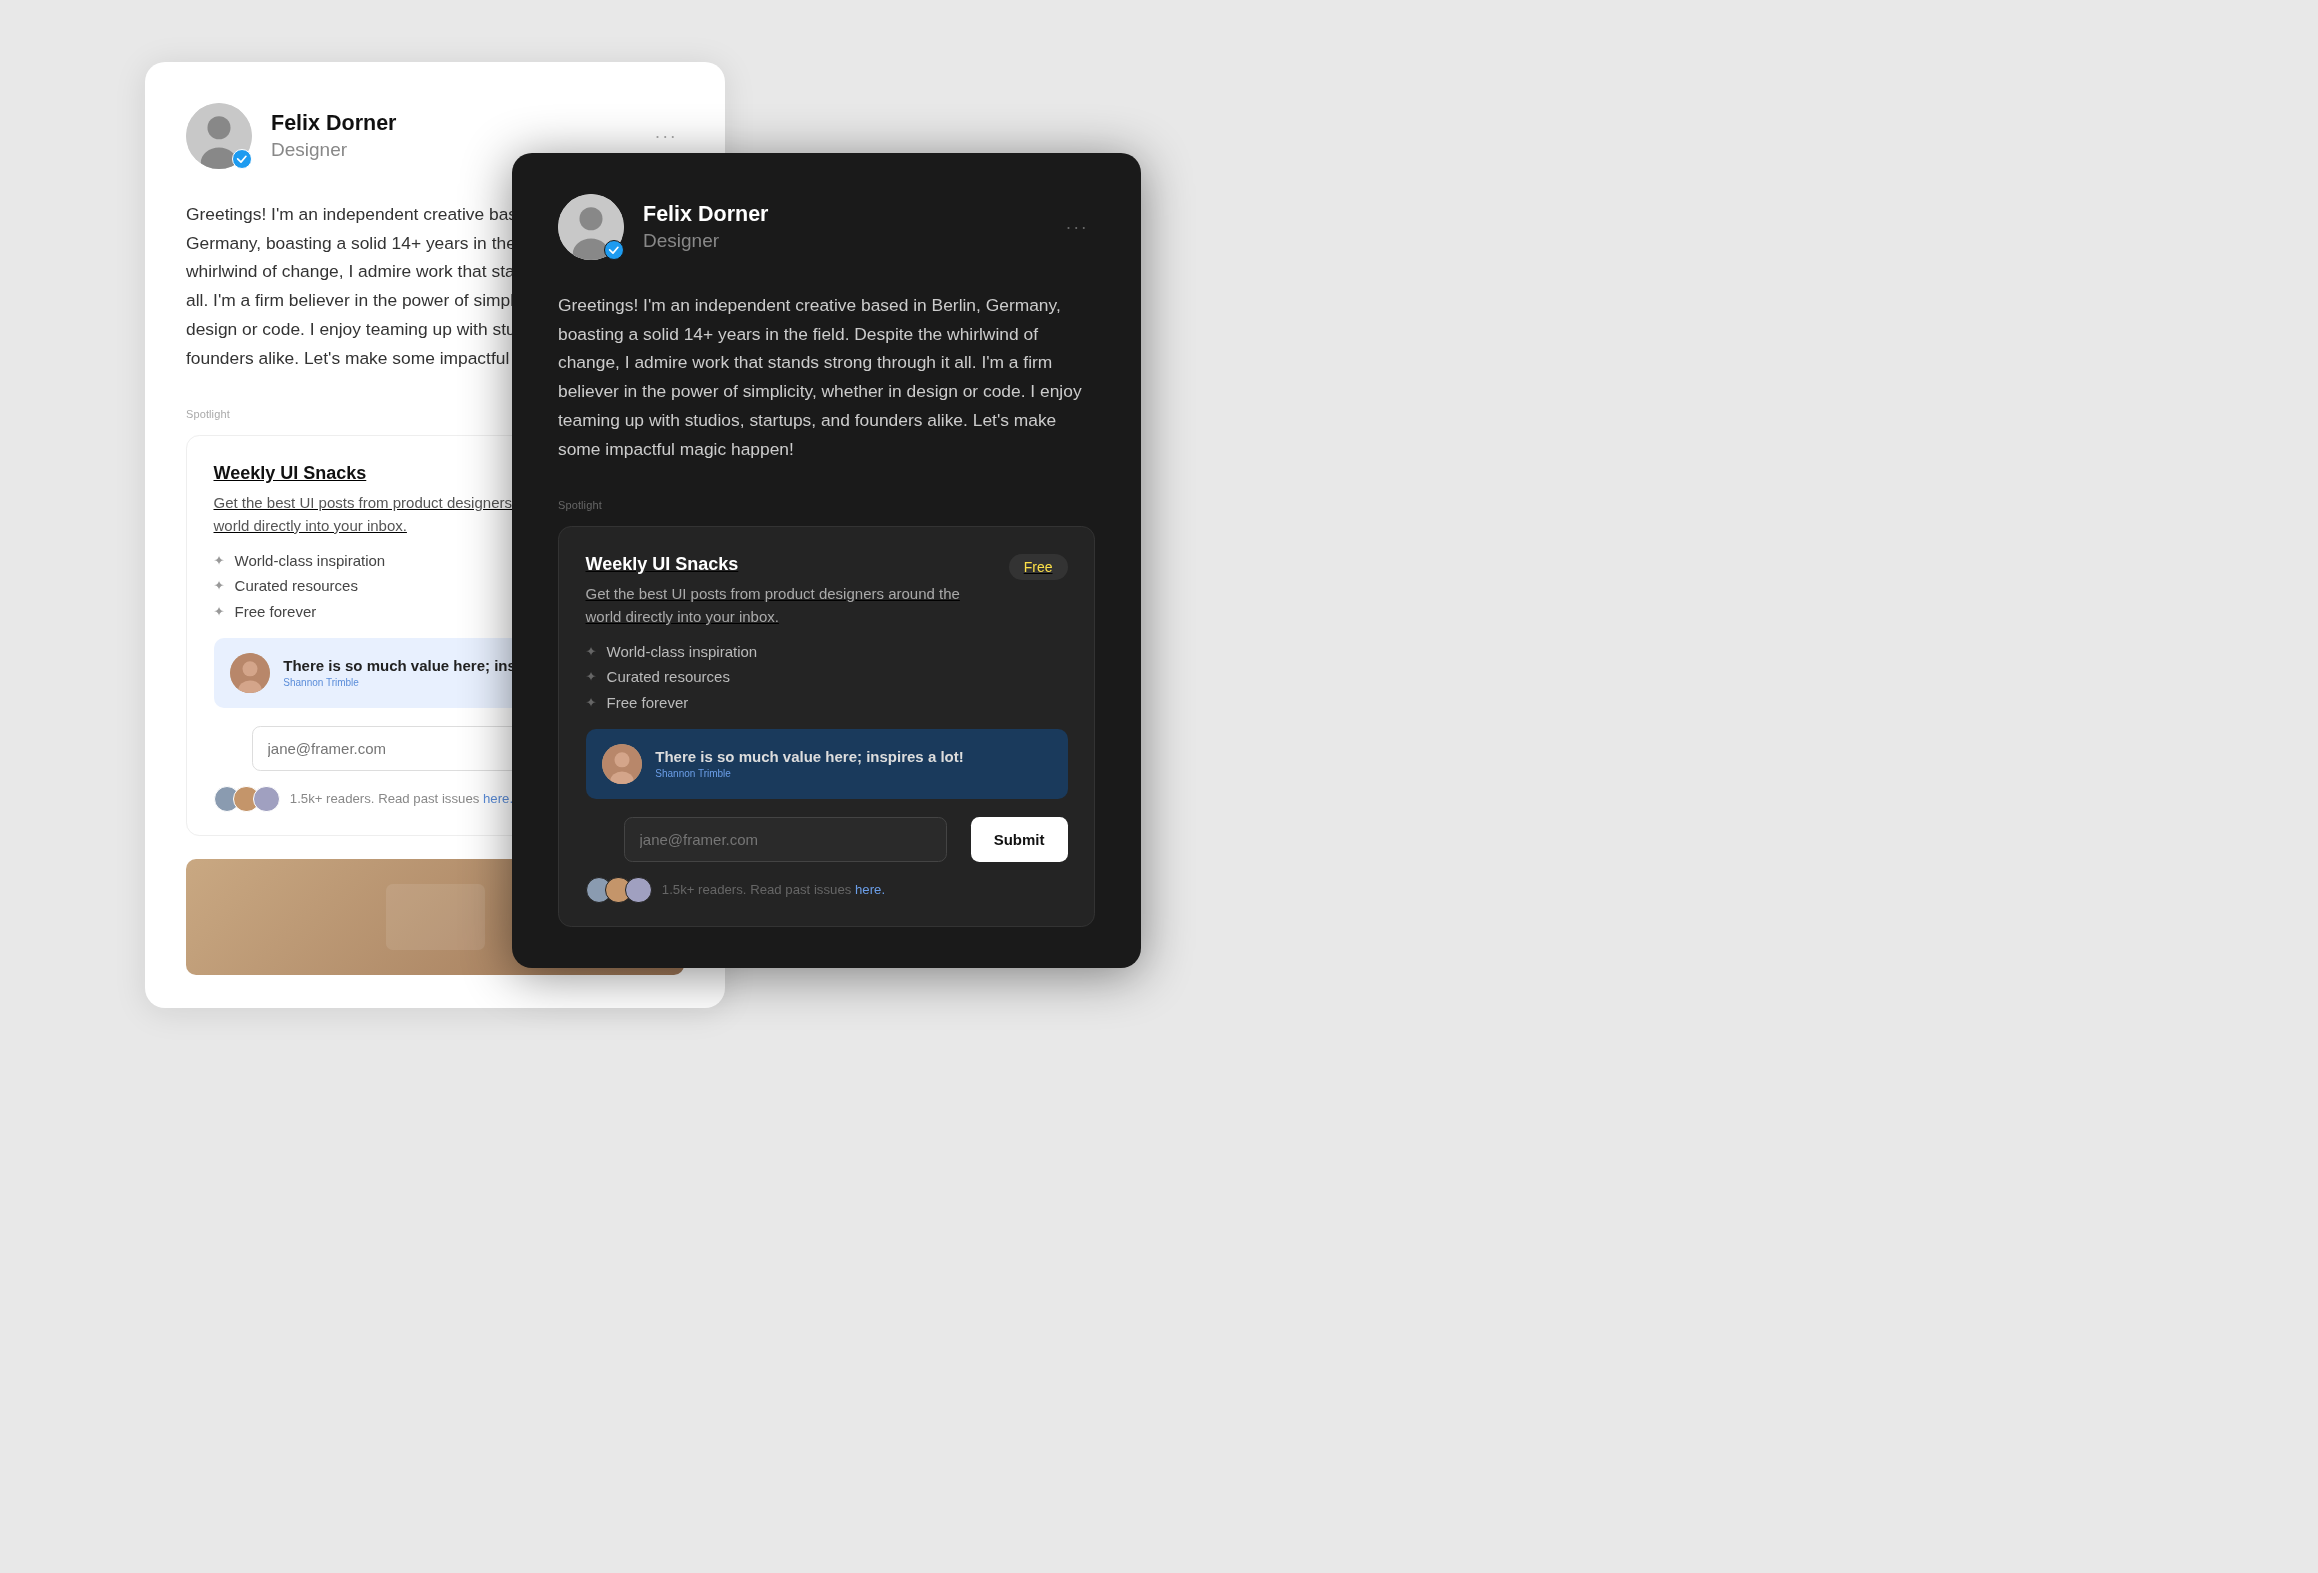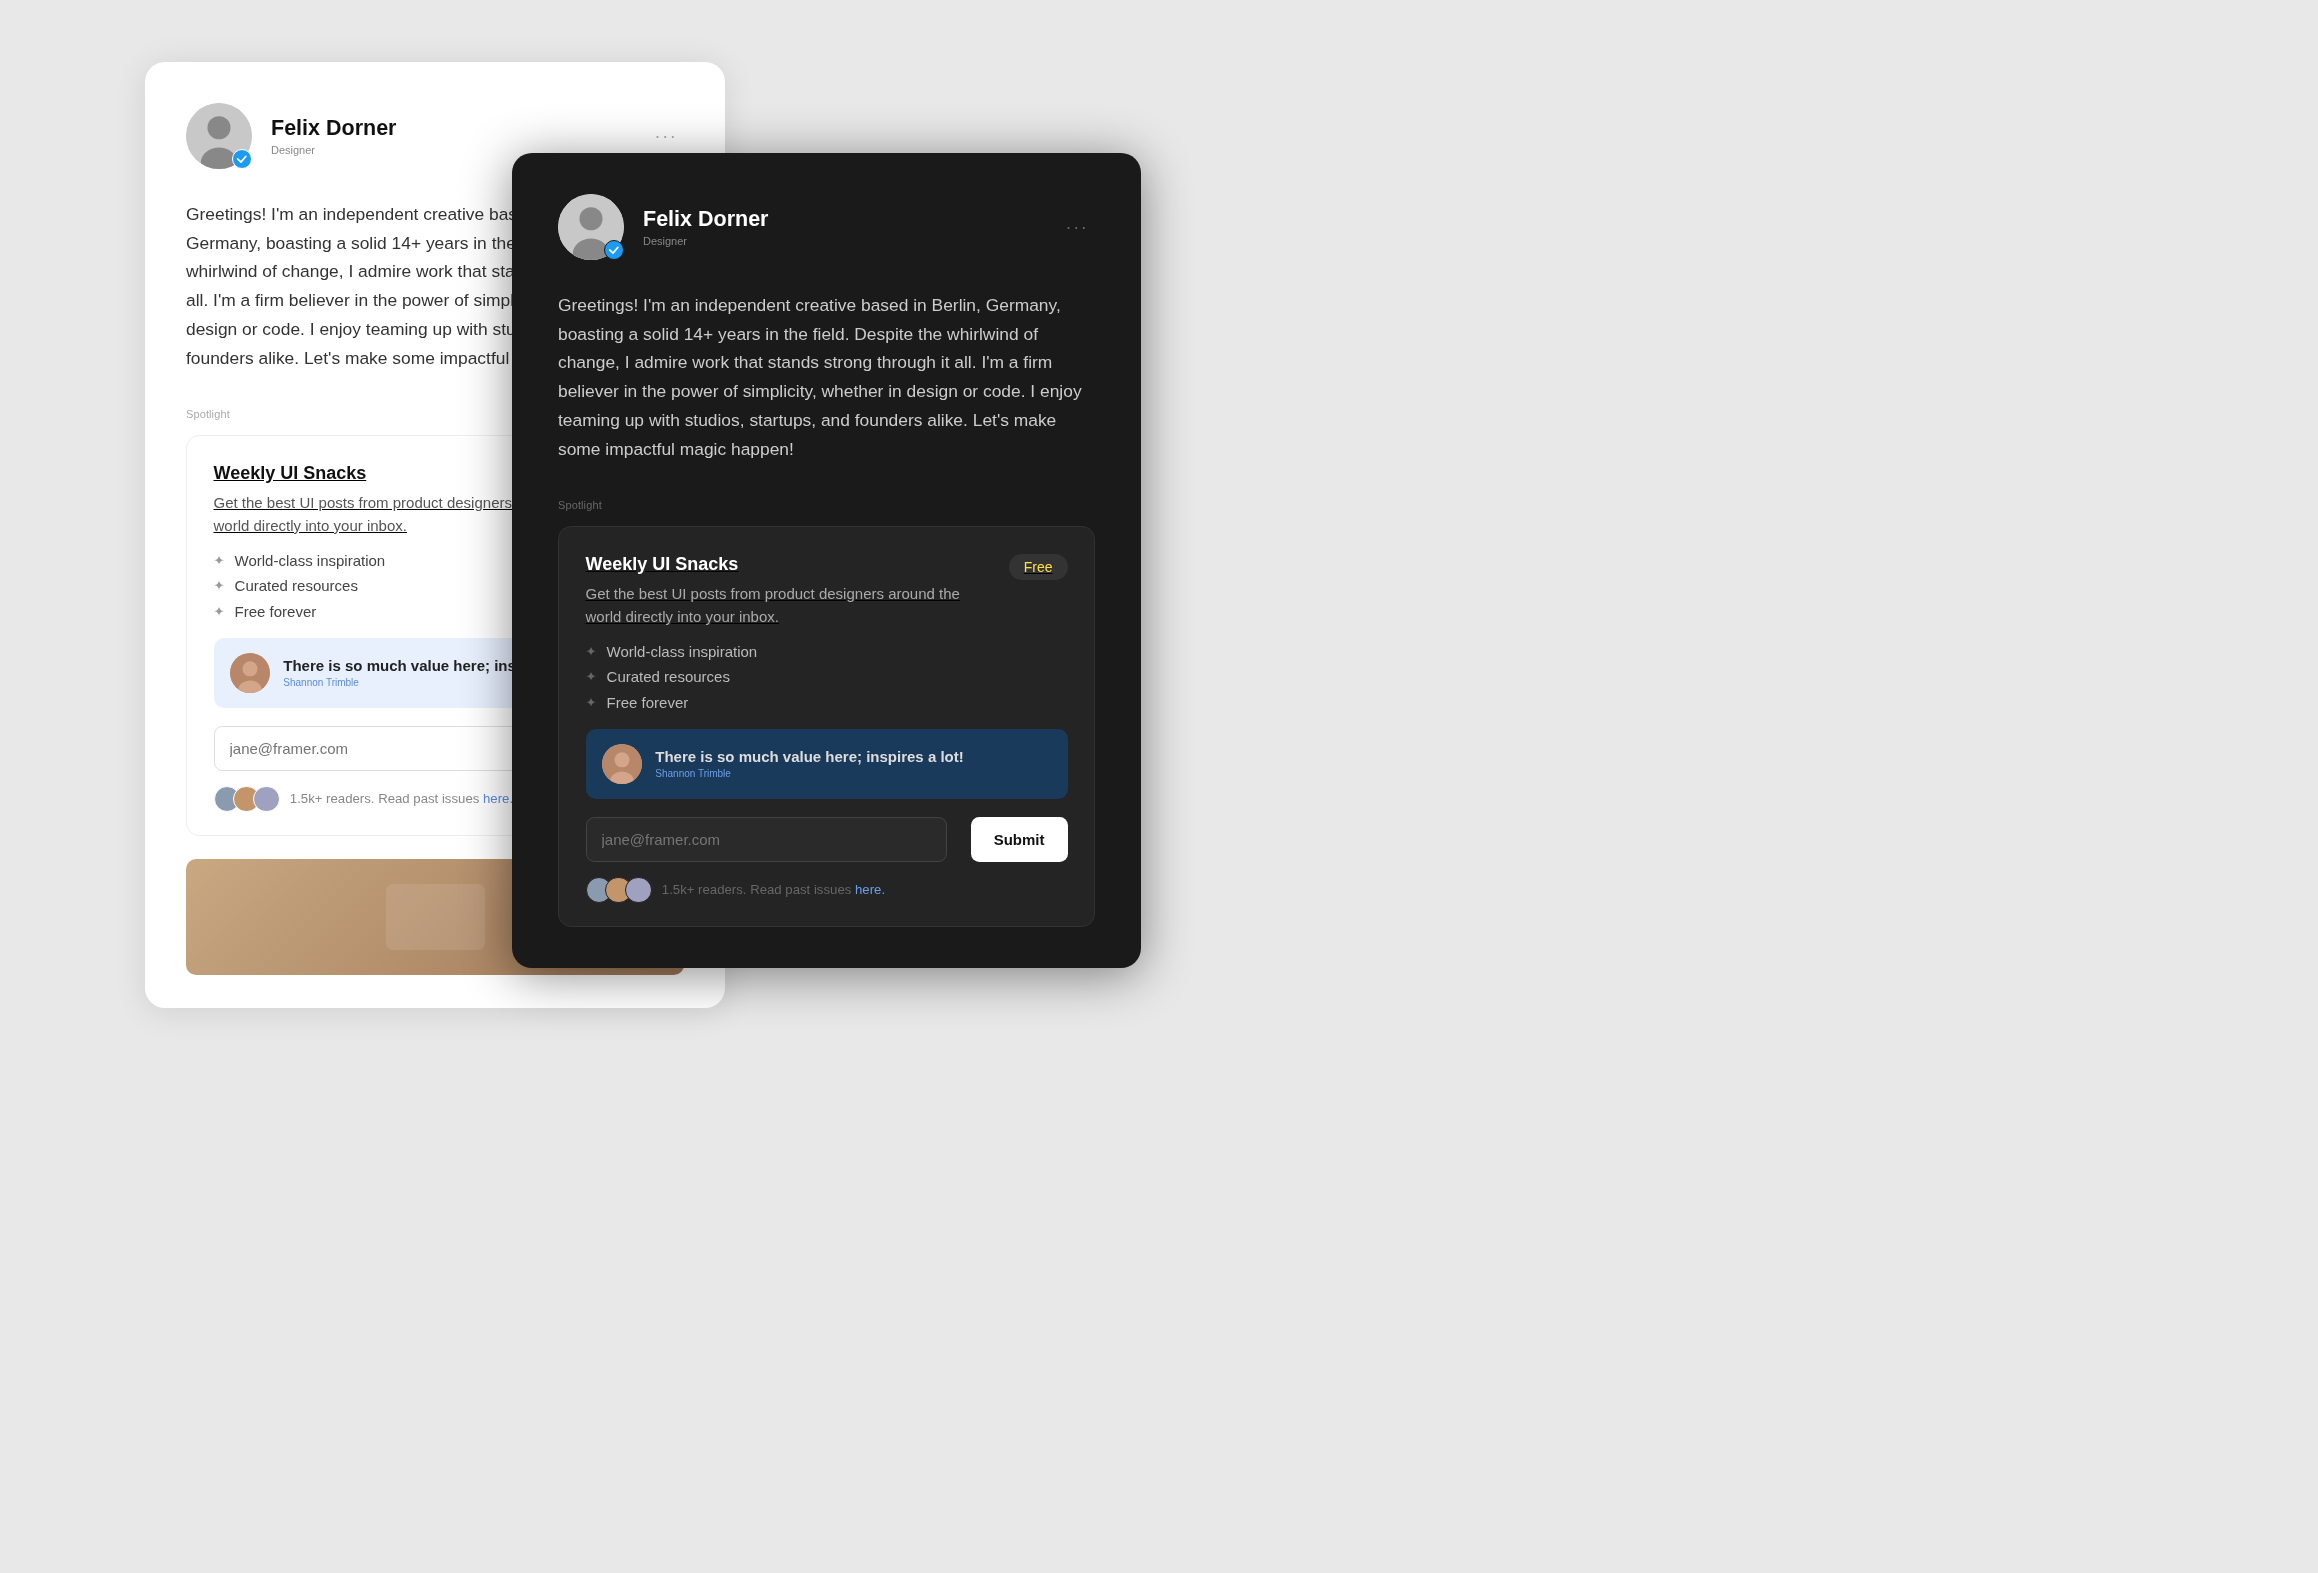--- a/index.html
+++ b/index.html
@@ -91,21 +91,21 @@
     .profile-name {
       font-size: 21.5px;
       font-weight: 600;
       color: #111;
       line-height: 1.2;
     }
     .profile-name.dark-text {
       color: #ffffff;
     }
     .profile-role {
-      font-size: 11px;
+      font-size: 19px;
       color: #888;
       margin-top: 2.5px;
     }
     .profile-role.dark-text {
       color: #888;
     }
     .more-btn {
       width: 36px;
       height: 36px;
       border-radius: 50%;
@@ -248,20 +248,21 @@
       font-size: 10px;
       color: #5b8dd9;
     }
     .testi-name.dark-text { color: #6b9ee8; }
 
     
     .email-row {
       display: flex;
       gap: 24px;
       margin-bottom: 15px;
+      margin-left: 38px;
     }
     .email-input {
       flex: 1;
       height: 45px;
       border: 1.2px solid #ddd;
       border-radius: 8.3px;
       padding: 0 15px;
       font-size: 15px;
       color: #aaa;
       background: #fff;

